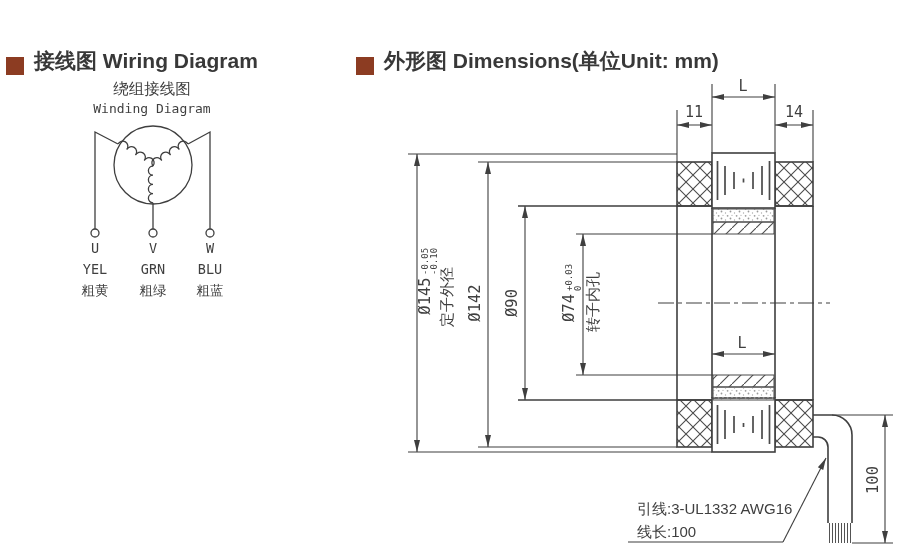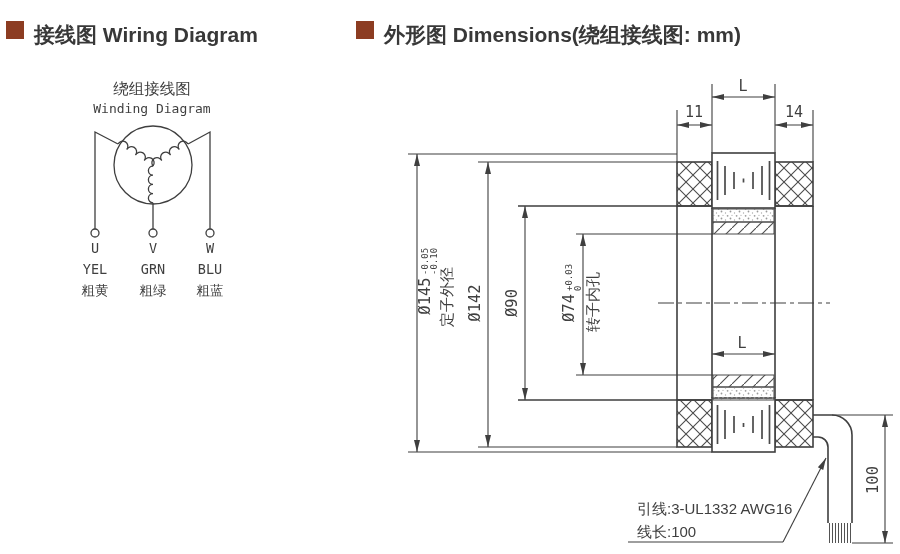--- a/index.html
+++ b/index.html
@@ -1,38 +1,38 @@
 <!DOCTYPE html>
 <html><head>
 <meta charset="utf-8">
 <style>
   html,body{margin:0;padding:0;background:#ffffff;}
   #canvas{position:relative;width:900px;height:554px;background:#ffffff;overflow:hidden;
           font-family:"Liberation Sans", sans-serif;}
-  .sec-title{position:absolute;display:flex;align-items:flex-start;height:22px;}
+  .sec-title{position:absolute;display:flex;align-items:flex-end;height:22px;margin-top:32px;}
   .sec-title .sq{width:18px;height:18px;background:#8c3c22;margin-right:10px;flex:0 0 auto;}
   .sec-title .txt{font-size:21px;font-weight:bold;color:#383838;white-space:nowrap;
                   font-family:"Liberation Sans", sans-serif;}
   svg{position:absolute;left:0;top:0;}
   svg text{font-family:"DejaVu Sans Mono", monospace;fill:#3f3f3f;text-anchor:middle;}
   svg text.cjk{font-family:"Liberation Sans", sans-serif;}
   svg text.ta-s{text-anchor:start;}
 </style>
 </head>
 <body>
 
 <div id="canvas">
 
   <div class="sec-title" style="left:6px;top:21px">
     <span class="sq"></span>
     <span class="txt">接线图 Wiring Diagram</span>
   </div>
   <div class="sec-title" style="left:356px;top:21px">
     <span class="sq"></span>
-    <span class="txt">外形图 Dimensions(绕组接线图: mm)</span>
+    <span class="txt">外形图 Dimensions(单位Unit: mm)</span>
   </div>
 
   <svg width="900" height="554" viewBox="0 0 900 554">
     <defs>
       <marker id="arr" markerUnits="userSpaceOnUse" markerWidth="13" markerHeight="8" viewBox="0 0 13 8" refX="12.5" refY="4" orient="auto-start-reverse">
         <path d="M12.5,4 L0.5,1 L0.5,7 Z" fill="#3f3f3f"></path>
       </marker>
       <pattern id="xh" width="14" height="14" patternUnits="userSpaceOnUse">
         <path d="M0,0 L14,14 M14,0 L0,14" stroke="#4b4b4b" stroke-width="1.1" fill="none"></path>
       </pattern>

